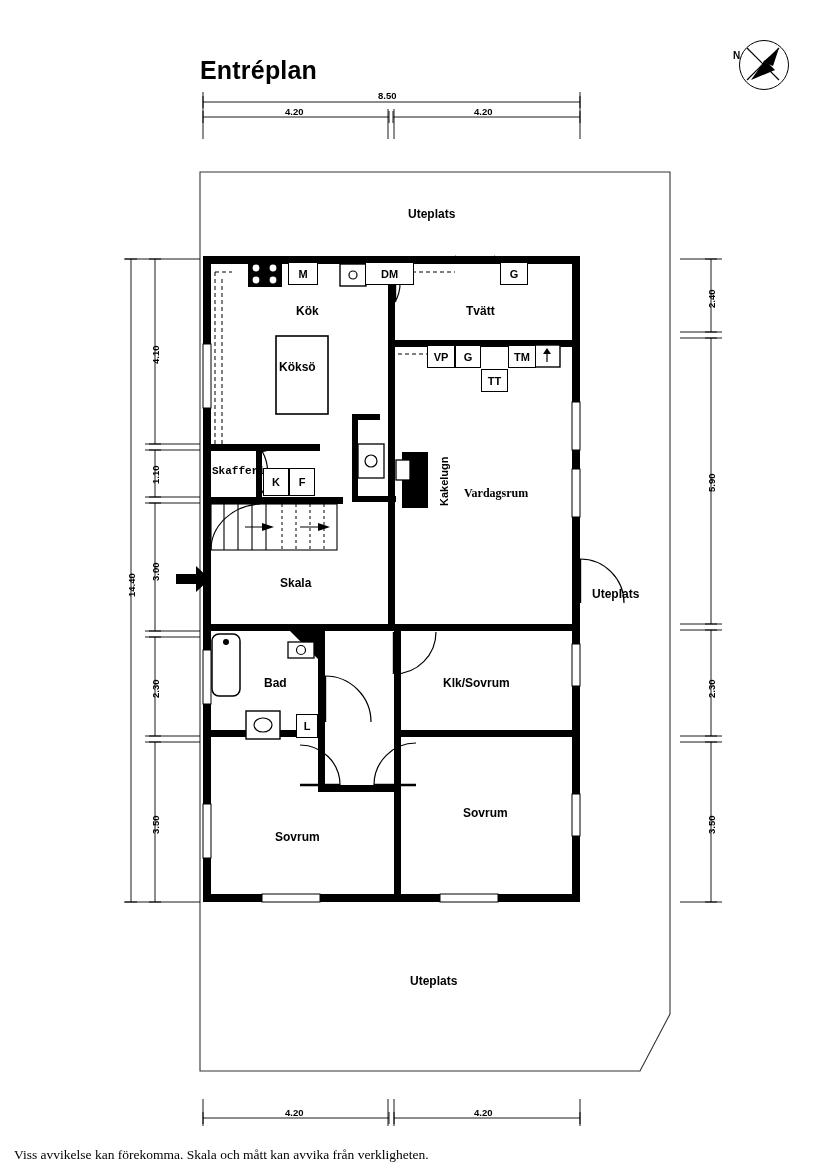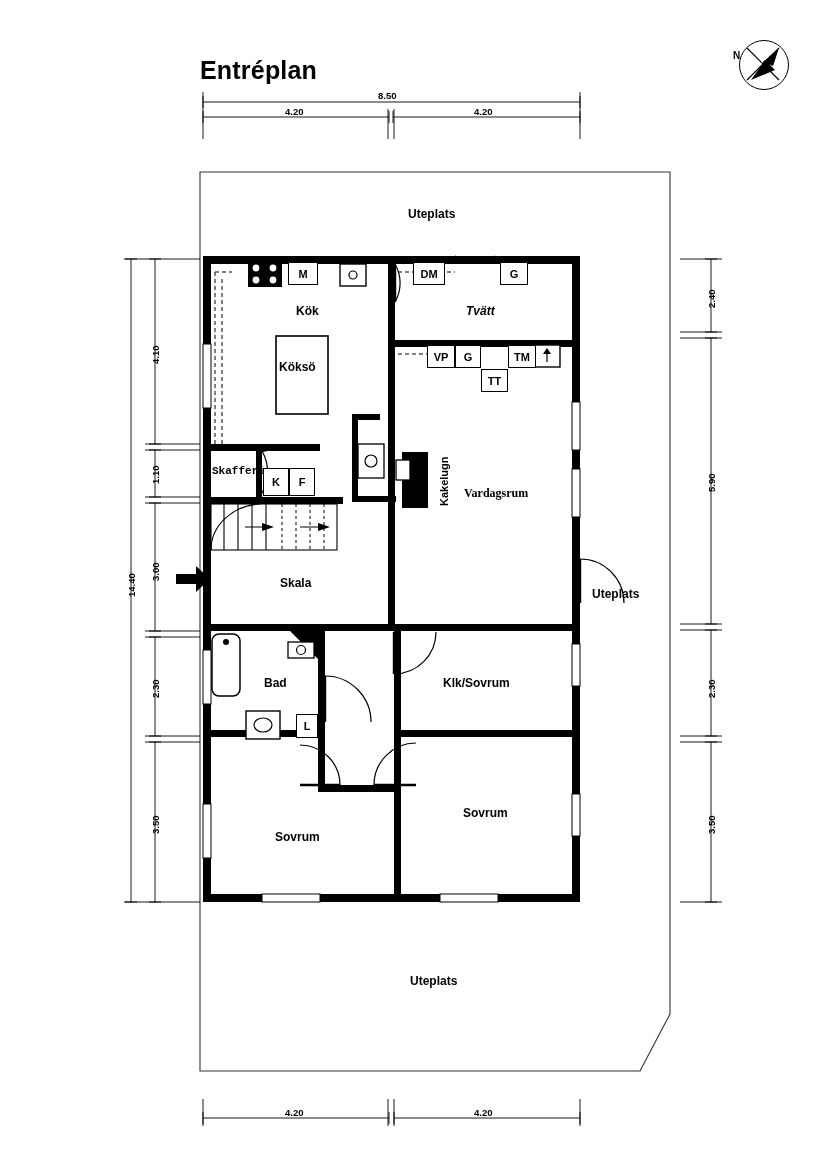--- a/index.html
+++ b/index.html
@@ -314,21 +314,21 @@
     <rect x="288" y="628" width="26" height="16" fill="#fff" stroke="#000" stroke-width="1.3"></rect>
     <circle cx="301" cy="636" r="4.5" fill="none" stroke="#000" stroke-width="1.2"></circle>
   </svg>
 
   <div class="abs rlabel" style="left:408px; top:193px;">Uteplats</div>
 
   <div class="abs rlabel" style="left:296px; top:290px;">Kök</div>
 
   <div class="abs rlabel" style="left:279px; top:346px;">Köksö</div>
 
-  <div class="abs rlabel" style="left:466px; top:290px;font-style:italic;">Tvätt</div>
+  <div class="abs rlabel" style="left:466px; top:290px;">Tvätt</div>
 
   <div class="abs rlabel sm" style="left:212px; top:451px;font-family:Liberation Mono, monospace;">Skafferi</div>
 
   <div class="abs rlabel" style="left:464px; top:472px;font-family:Liberation Serif, serif;">Vardagsrum</div>
 
   <div class="abs rlabel sm vert" style="left:438px; top:492px;">Kakelugn</div>
 
   <div class="abs rlabel" style="left:280px; top:562px;">Skala</div>
 
   <div class="abs rlabel" style="left:592px; top:573px;">Uteplats</div>
@@ -337,21 +337,21 @@
 
   <div class="abs rlabel" style="left:443px; top:662px;">Klk/Sovrum</div>
 
   <div class="abs rlabel" style="left:275px; top:816px;">Sovrum</div>
 
   <div class="abs rlabel" style="left:463px; top:792px;">Sovrum</div>
 
   <div class="abs rlabel" style="left:410px; top:960px;">Uteplats</div>
 
   <div class="abs boxlab" style="left:288px; top:248px; width:30px; height:23px;">M</div>
-  <div class="abs boxlab" style="left:365px; top:248px; width:32px; height:23px;margin-left:48px;">DM</div>
+  <div class="abs boxlab" style="left:365px; top:248px; width:49px; height:23px;">DM</div>
   <div class="abs boxlab" style="left:500px; top:248px; width:28px; height:23px;">G</div>
 
   <div class="abs boxlab" style="left:427px; top:331px; width:28px; height:23px;">VP</div>
   <div class="abs boxlab" style="left:455px; top:331px; width:26px; height:23px;">G</div>
   <div class="abs boxlab" style="left:481px; top:331px; width:27px; height:23px;margin-top:24px;">TT</div>
   <div class="abs boxlab" style="left:508px; top:331px; width:28px; height:23px;">TM</div>
 
   <div class="abs boxlab" style="left:263px; top:454px; width:26px; height:28px;">K</div>
   <div class="abs boxlab" style="left:289px; top:454px; width:26px; height:28px;">F</div>
 
@@ -370,14 +370,15 @@
   <div class="abs dim v" style="left:150px; top:470px;">1.10</div>
   <div class="abs dim v" style="left:150px; top:567px;">3.00</div>
   <div class="abs dim v" style="left:150px; top:684px;">2.30</div>
   <div class="abs dim v" style="left:150px; top:820px;">3.50</div>
 
   <div class="abs dim v" style="left:706px; top:294px;">2.40</div>
   <div class="abs dim v" style="left:706px; top:478px;">5.90</div>
   <div class="abs dim v" style="left:706px; top:684px;">2.30</div>
   <div class="abs dim v" style="left:706px; top:820px;">3.50</div>
 
+  <div class="abs" id="footer">Viss avvikelse kan förekomma. Skala och mått kan avvika från verkligheten.</div>
 
 </div>
 
 </body></html>

